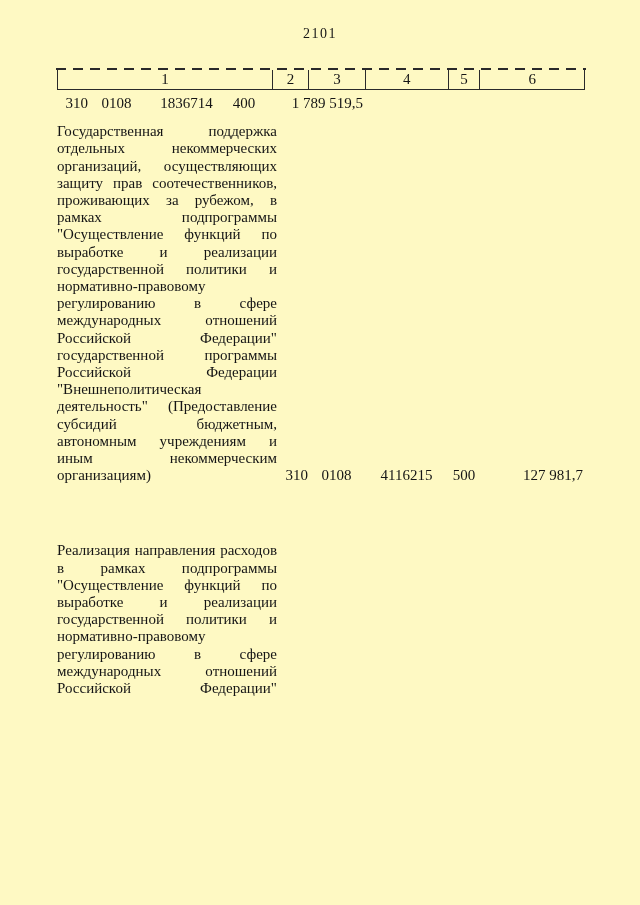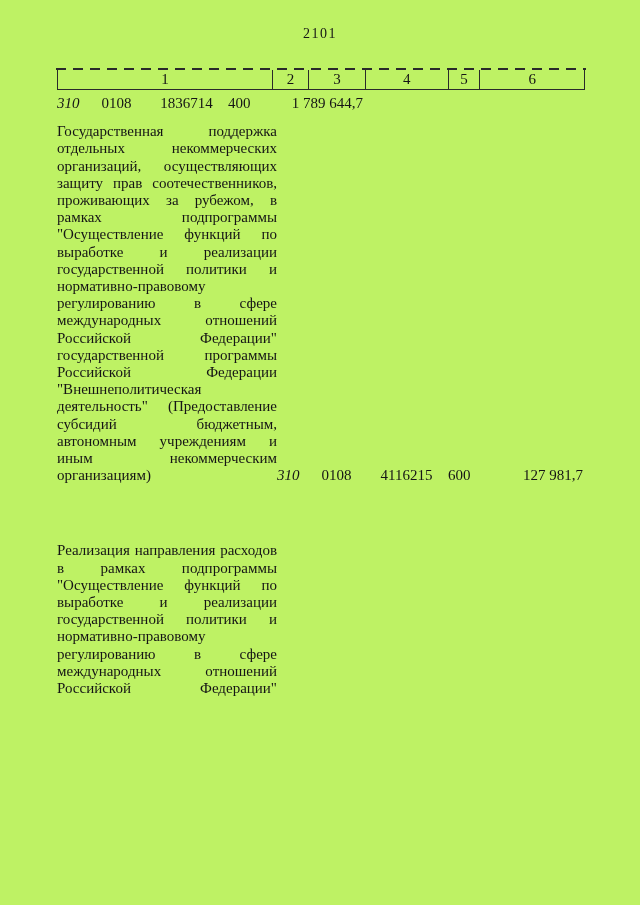--- a/index.html
+++ b/index.html
@@ -1,20 +1,20 @@
 <!DOCTYPE html>
 <html><head>
 <meta charset="utf-8">
 <style>
   html, body { margin: 0; padding: 0; background: #ffffff; }
   .page {
     position: relative;
     width: 640px;
     height: 905px;
-    background: #bef264;
+    background: #fef9c3;
     color: #151515;
     font-family: "Liberation Serif", "DejaVu Serif", serif;
     overflow: hidden;
   }
   .page-number {
     position: absolute;
     top: 26px;
     left: 0;
     width: 100%;
     text-align: center;
@@ -70,24 +70,24 @@
     line-height: 17.2px;
     text-align: justify;
   }
   .trow.continues .name-cell { text-align-last: justify; margin-top: 47px; }
   .vcell {
     font-size: 15px;
     line-height: 17.2px;
     box-sizing: border-box;
     white-space: nowrap;
   }
-  .c2 { width: 31px; text-align: left; font-style: italic; }
+  .c2 { width: 31px; text-align: right; }
   .c3 { width: 57px; text-align: center; }
   .c4 { width: 83px; text-align: center; }
-  .c5 { width: 32px; }
+  .c5 { width: 32px; text-align: center; }
   .c6 { width: 105px; text-align: right; padding-right: 2px; }
 </style>
 </head>
 <body>
 
 <div class="page">
 
   <div class="page-number">2101</div>
 
   <div class="table-wrap">
@@ -99,29 +99,29 @@
       <div class="hcell hc4">4</div>
       <div class="hcell hc5">5</div>
       <div class="hcell hc6">6</div>
     </div>
 
     <div class="trow first">
       <div class="vcell c2">310</div>
       <div class="vcell c3">0108</div>
       <div class="vcell c4">1836714</div>
       <div class="vcell c5">400</div>
-      <div class="vcell c6">1 789 644,7</div>
+      <div class="vcell c6">1 789 519,5</div>
     </div>
 
     <div class="trow">
       <div class="name-cell vtext">Государственная поддержка отдельных некоммерческих организаций, осуществляющих защиту прав соотечественников, проживающих за рубежом, в рамках подпрограммы "Осуществление функций по выработке и реализации государственной политики и нормативно‑правовому регулированию в сфере международных отношений Российской Федерации" государственной программы Российской Федерации "Внешнеполитическая деятельность" (Предоставление субсидий бюджетным, автономным учреждениям и иным некоммерческим организациям)</div>
       <div class="vcell c2">310</div>
       <div class="vcell c3">0108</div>
       <div class="vcell c4">4116215</div>
-      <div class="vcell c5">600</div>
+      <div class="vcell c5">500</div>
       <div class="vcell c6">127 981,7</div>
     </div>
 
     <div class="trow continues">
       <div class="name-cell vtext">Реализация направления расходов в рамках подпрограммы "Осуществление функций по выработке и реализации государственной политики и нормативно‑правовому регулированию в сфере международных отношений Российской Федерации"</div>
       <div class="vcell c2"></div>
       <div class="vcell c3"></div>
       <div class="vcell c4"></div>
       <div class="vcell c5"></div>
       <div class="vcell c6"></div>

